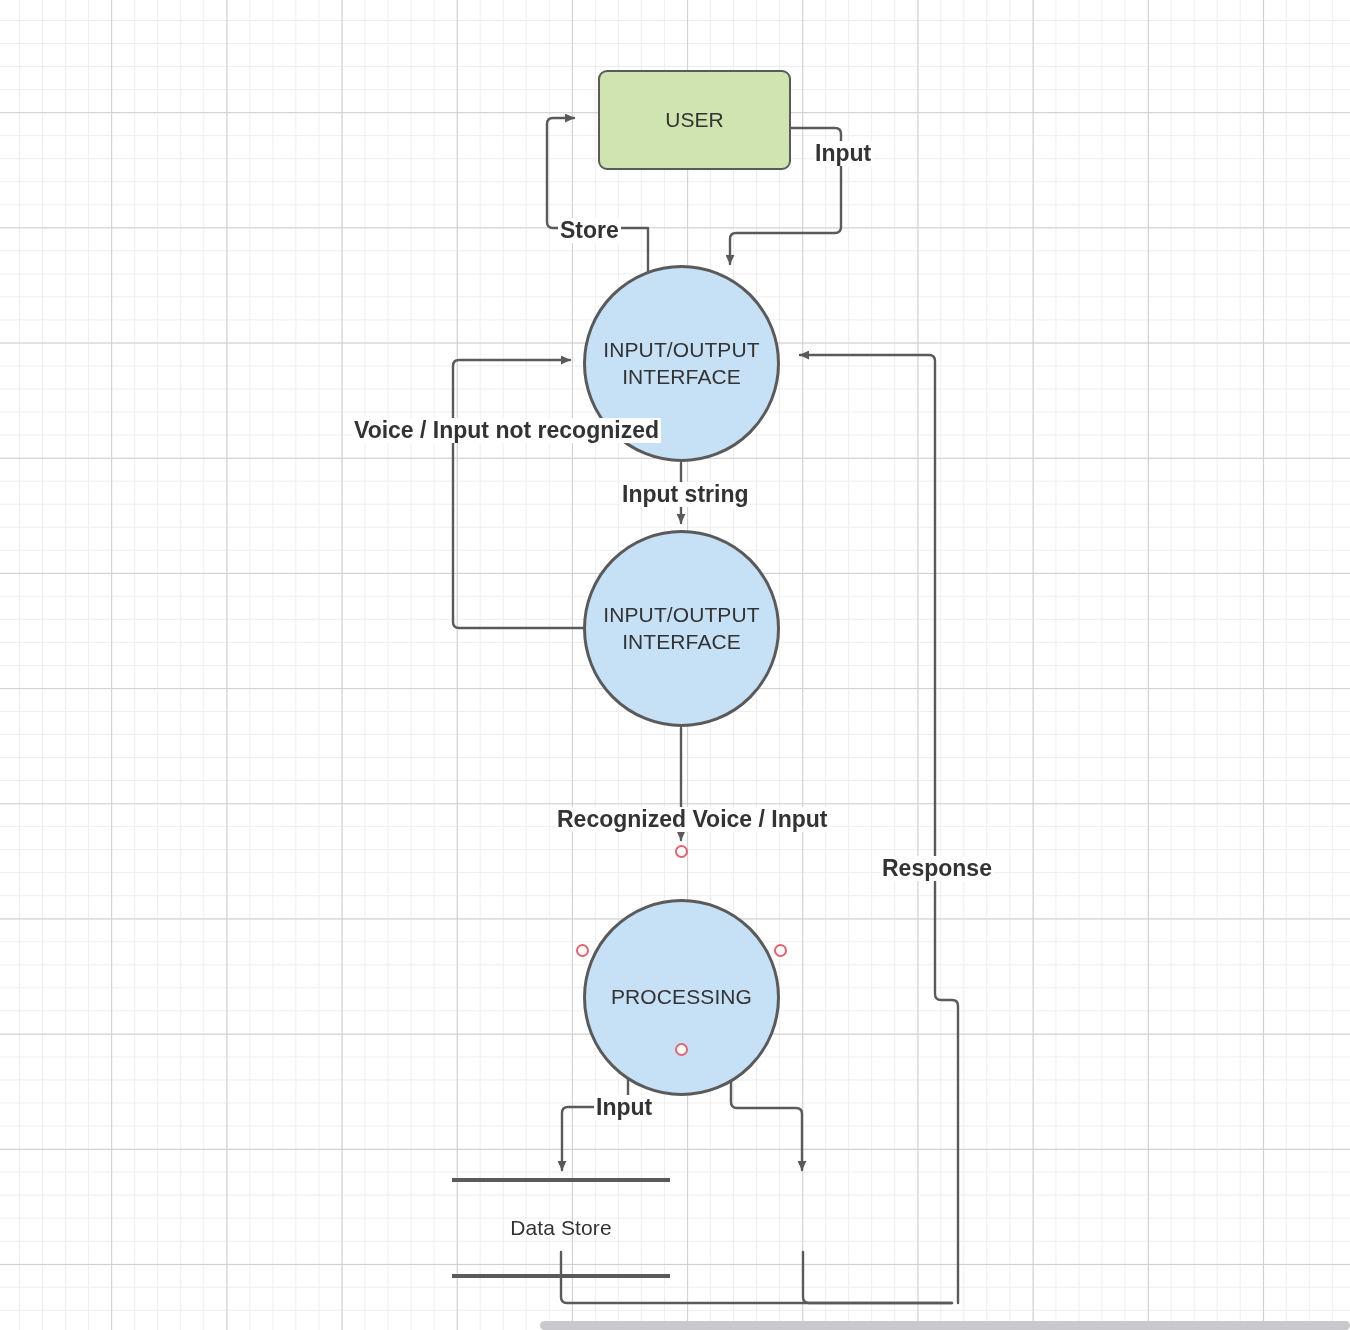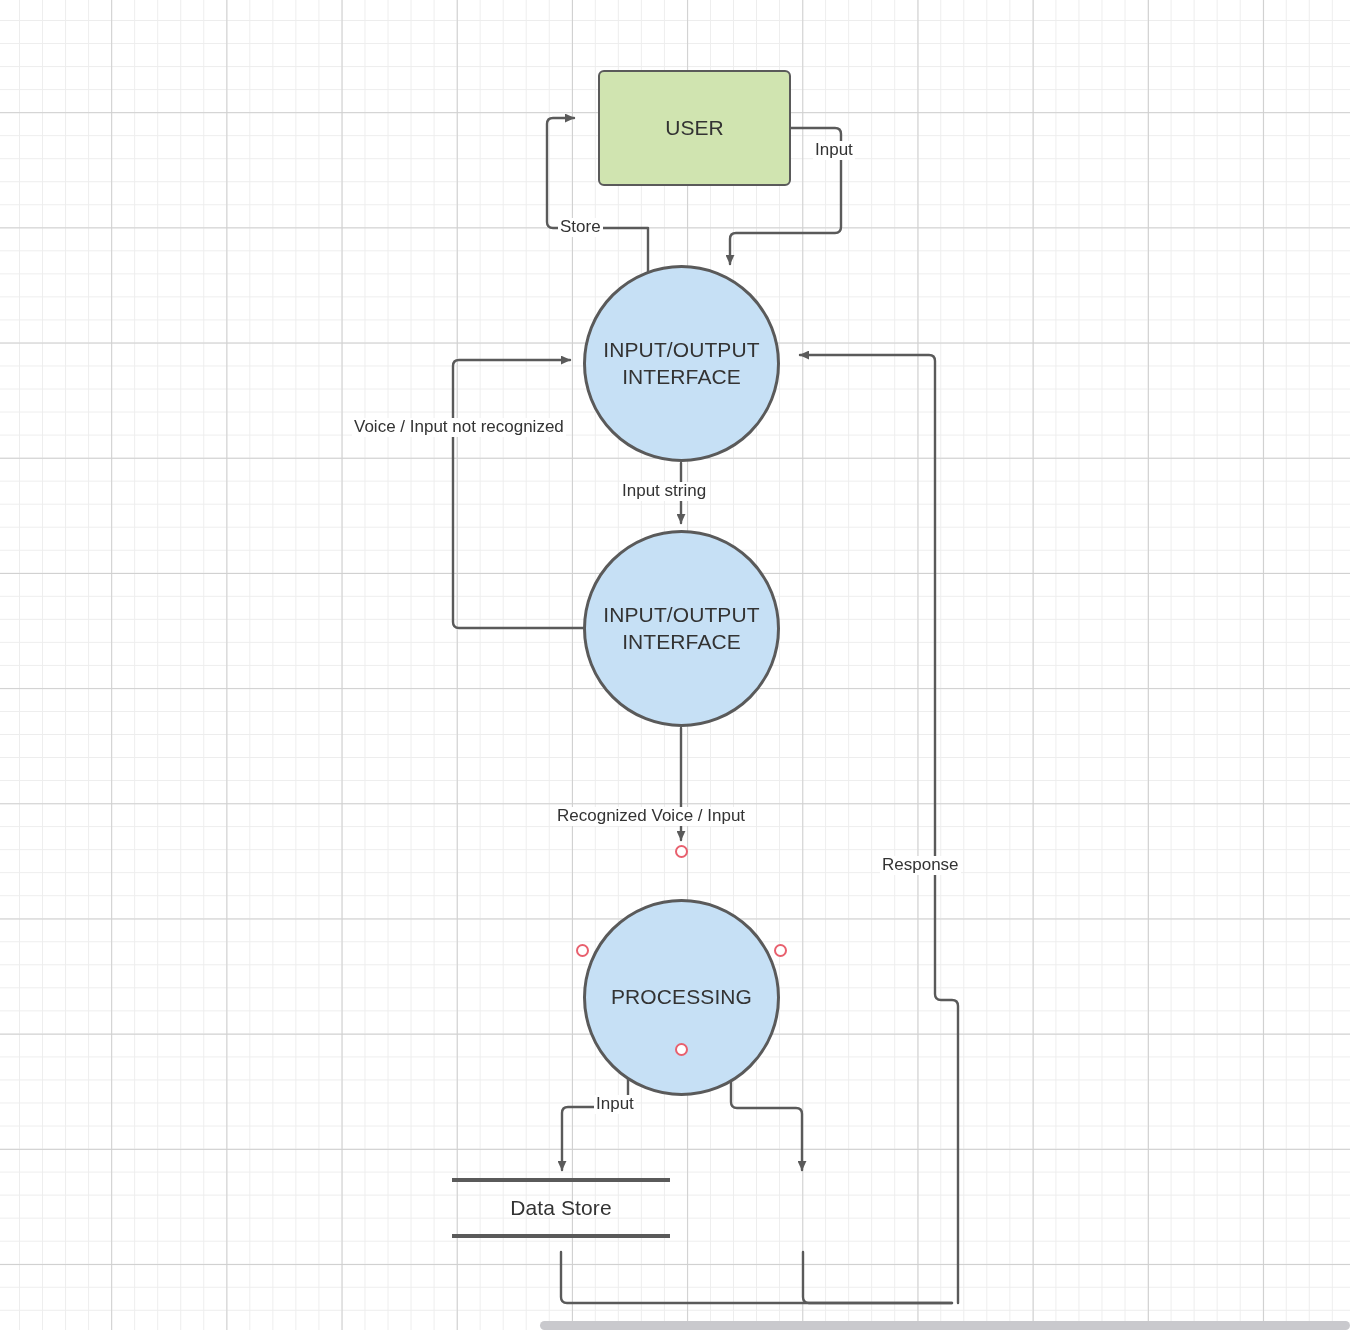--- a/index.html
+++ b/index.html
@@ -59,22 +59,22 @@
     border: 3px solid #5a5a5a;
     border-radius: 50%;
   }
   .node-store {
     background: transparent;
     border-top: 4px solid #5a5a5a;
     border-bottom: 4px solid #5a5a5a;
   }
   .edge-label {
     position: absolute;
-    font-size: 17px;
-    font-weight: normal;
+    font-size: 23px;
+    font-weight: bold;
     color: #333333;
     white-space: nowrap;
     background: #ffffff;
     padding: 0 2px;
     line-height: 1.1;
   }
   .cp {
     position: absolute;
     width: 13px;
     height: 13px;
@@ -122,21 +122,21 @@
       <path d="M 731,1030 L 731,1102 Q 731,1108 737,1108 L 796,1108 Q 802,1108 802,1114 L 802,1170" marker-end="url(#arrow)"></path>
 
       <path d="M 561,1252 L 561,1297 Q 561,1303 567,1303 L 952,1303"></path>
 
       <path d="M 803,1252 L 803,1297 Q 803,1303 809,1303 L 952,1303"></path>
 
       <path d="M 958,1303 L 958,1006 Q 958,1000 952,1000 L 941,1000 Q 935,1000 935,994 L 935,361 Q 935,355 929,355 L 800,355" marker-end="url(#arrow)"></path>
     </g>
   </svg>
 
-  <div class="node node-rect" style="left:598px; top:70px; width:193px; height:116px;">
+  <div class="node node-rect" style="left:598px; top:70px; width:193px; height:100px;border-radius:9px;">
     <span>USER</span>
   </div>
 
   <div class="node node-circle" style="left:583px; top:265px; width:197px; height:197px; flex-direction:column;">
     <span>INPUT/OUTPUT</span>
     <span>INTERFACE</span>
   </div>
 
   <div class="node node-circle" style="left:583px; top:530px; width:197px; height:197px; flex-direction:column;">
     <span>INPUT/OUTPUT</span>
@@ -145,21 +145,21 @@
 
   <div class="node node-circle" style="left:583px; top:851px; width:197px; height:197px;margin-top:48px;">
     <span>PROCESSING</span>
   </div>
 
   <div class="cp" style="left:675px; top:845px;"></div>
   <div class="cp" style="left:774px; top:944px;"></div>
   <div class="cp" style="left:675px; top:1043px;"></div>
   <div class="cp" style="left:576px; top:944px;"></div>
 
-  <div class="node node-store" style="left:452px; top:1178px; width:218px; height:60px;">
+  <div class="node node-store" style="left:452px; top:1178px; width:218px; height:100px;">
     <span>Data Store</span>
   </div>
 
 
   <div class="edge-label" style="left:813px; top:141px;">Input</div>
 
   <div class="edge-label" style="left:558px; top:218px;">Store</div>
 
   <div class="edge-label" style="left:328px; top:418px;margin-left:24px;">Voice / Input not recognized</div>
 

